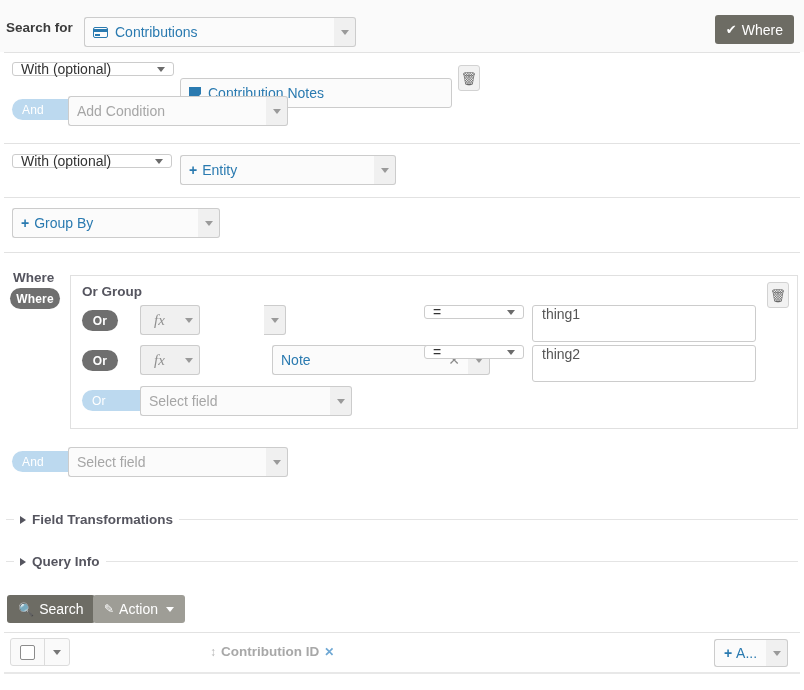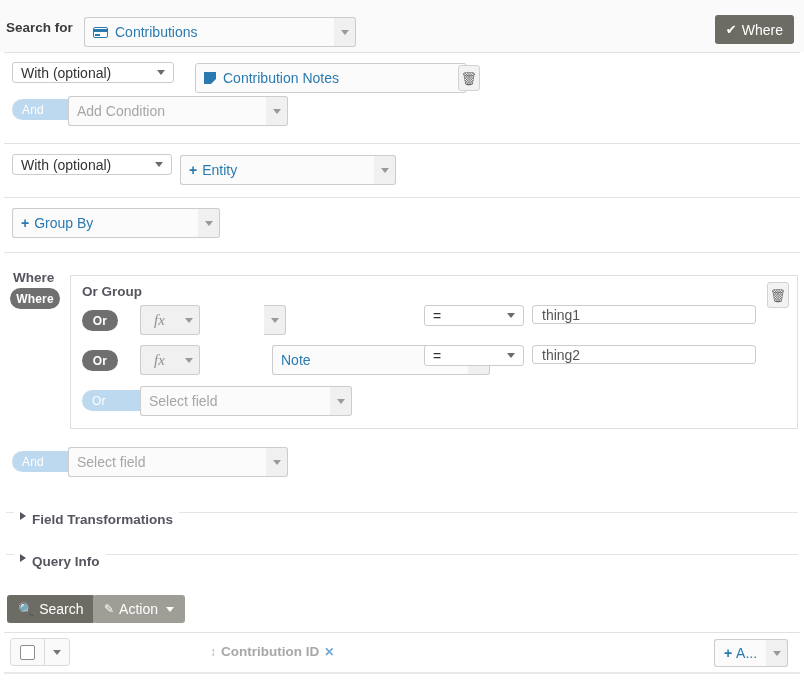--- a/index.html
+++ b/index.html
@@ -54,49 +54,48 @@
   .caret-btn i {
     border-left: 4px solid transparent;
     border-right: 4px solid transparent;
     border-top: 5px solid #9a9a9a;
     display: block;
   }
   .sel-box.with-caret { border-radius: 3px 0 0 3px; border-right: none; }
 
   
   .nsel {
-    height: 21px;
+    height: 14px;
     box-sizing: border-box;
     border: 1px solid #cccccc;
     border-radius: 3px;
     background: #ffffff;
     display: flex;
     align-items: center;
     justify-content: space-between;
     padding: 0 8px;
     font-size: 14px;
     color: #333;
   }
   .nsel .chev {
     width: 0; height: 0;
     border-left: 4px solid transparent;
     border-right: 4px solid transparent;
     border-top: 5px solid #6b6b6b;
   }
   .txtin {
-    height: 19px;
+    height: 37px;
     box-sizing: border-box;
     border: 1px solid #cccccc;
     border-radius: 3px;
     background: #ffffff;
     padding: 0 9px;
     font-size: 14px;
     color: #555;
     display: flex;
-    align-items: center;
     font-family: "Liberation Sans", sans-serif;
   }
 
   
   .pill {
     display: inline-flex;
     align-items: center;
     justify-content: center;
     height: 21px;
     border-radius: 11px;
@@ -135,21 +134,21 @@
     width: 22px; height: 26px;
     box-sizing: border-box;
     background: #f2f2f2;
     border: 1px solid #d2d2d2;
     border-radius: 3px;
     display: flex; align-items: center; justify-content: center;
   }
 
   .collapse-head {
     display: flex;
-    align-items: flex-start;
+    align-items: center;
     gap: 6px;
     font-weight: bold;
     color: #55555f;
     font-size: 13.5px;
     white-space: nowrap;
   }
   .collapse-head .tri {
     width: 0; height: 0;
     border-top: 4px solid transparent;
     border-bottom: 4px solid transparent;
@@ -193,21 +192,21 @@
   </div>
 
   <div class="sec-divider" style="position:absolute;left:4px;top:52px;width:796px;"></div>
 
   <div style="position:absolute;left:0;top:60px;width:804px;">
     <div class="nsel" style="position:absolute;left:12px;top:2px;width:162px;">
       <span>With (optional)</span>
       <span class="chev"></span>
     </div>
 
-    <div class="ctl" style="position:absolute;left:180px;top:3px;margin-left:15px;">
+    <div class="ctl" style="position:absolute;left:180px;top:18px;">
       <div class="sel-box" style="width:272px;border-radius:3px;">
         <span style="display:inline-block;width:12px;height:12px;background:#2a7ab0;margin-right:7px;position:relative;">
           <span style="position:absolute;right:0;bottom:0;border-left:5px solid transparent;border-bottom:5px solid #ffffff;"></span>
         </span>
         <span>Contribution Notes</span>
       </div>
     </div>
 
     <div class="icon-btn" style="position:absolute;left:458px;top:5px;">
       <span style="font-size:13px;color:#666;">🗑</span>

